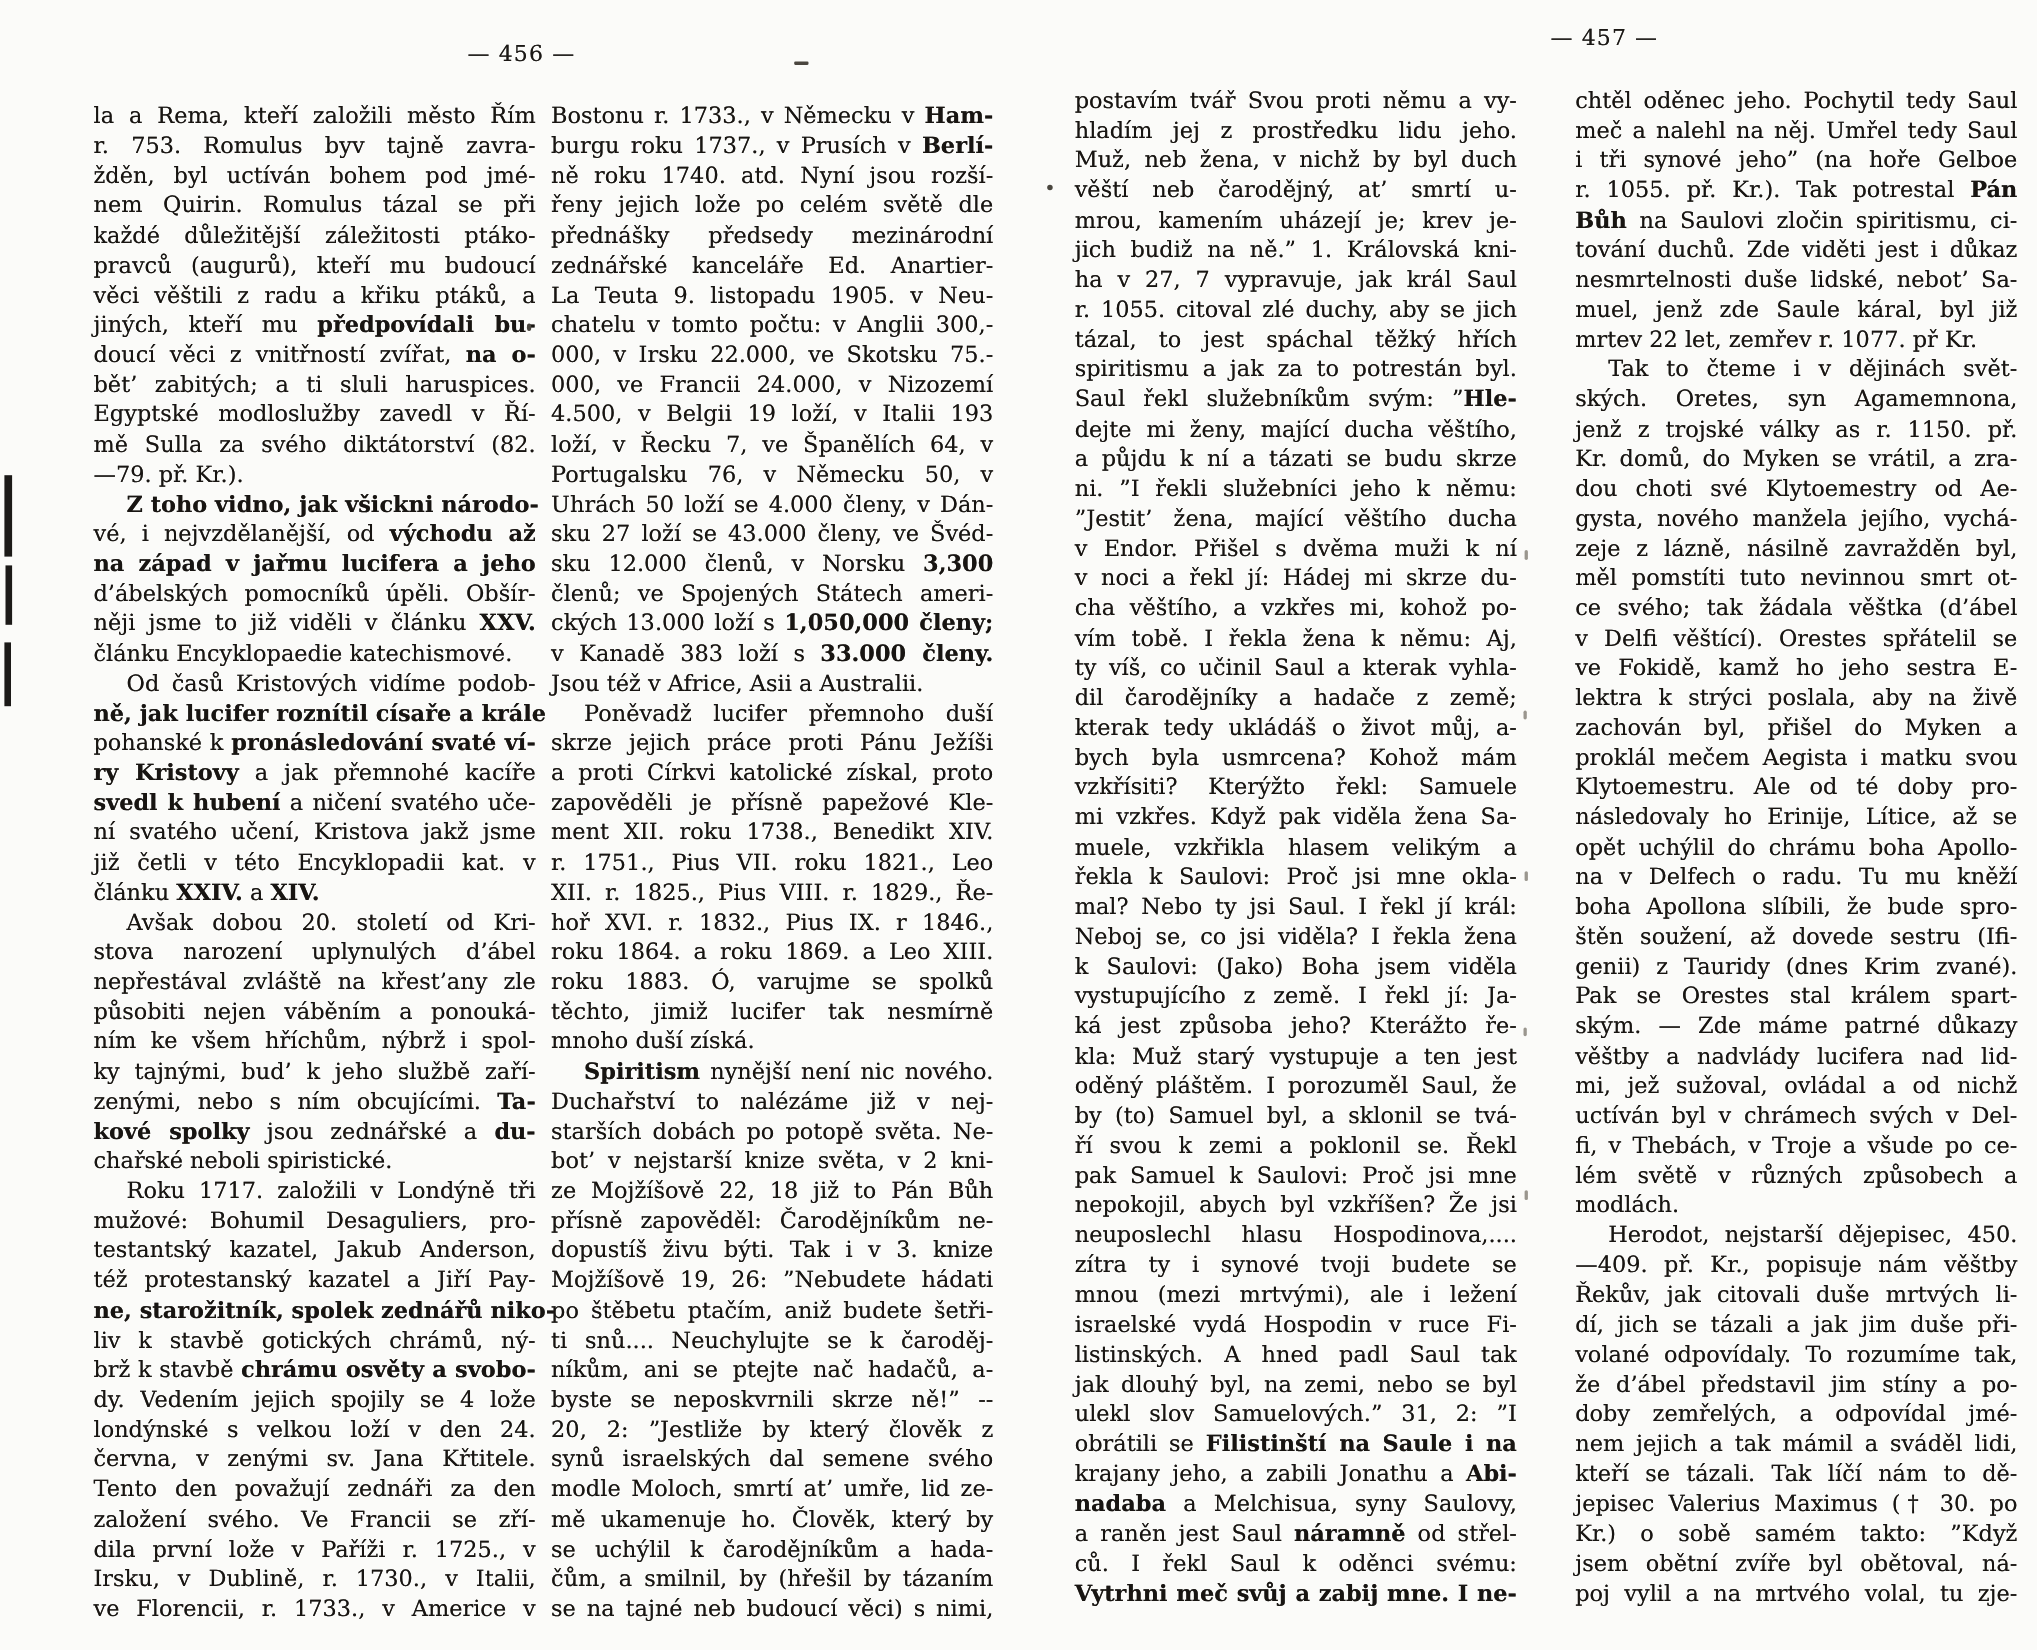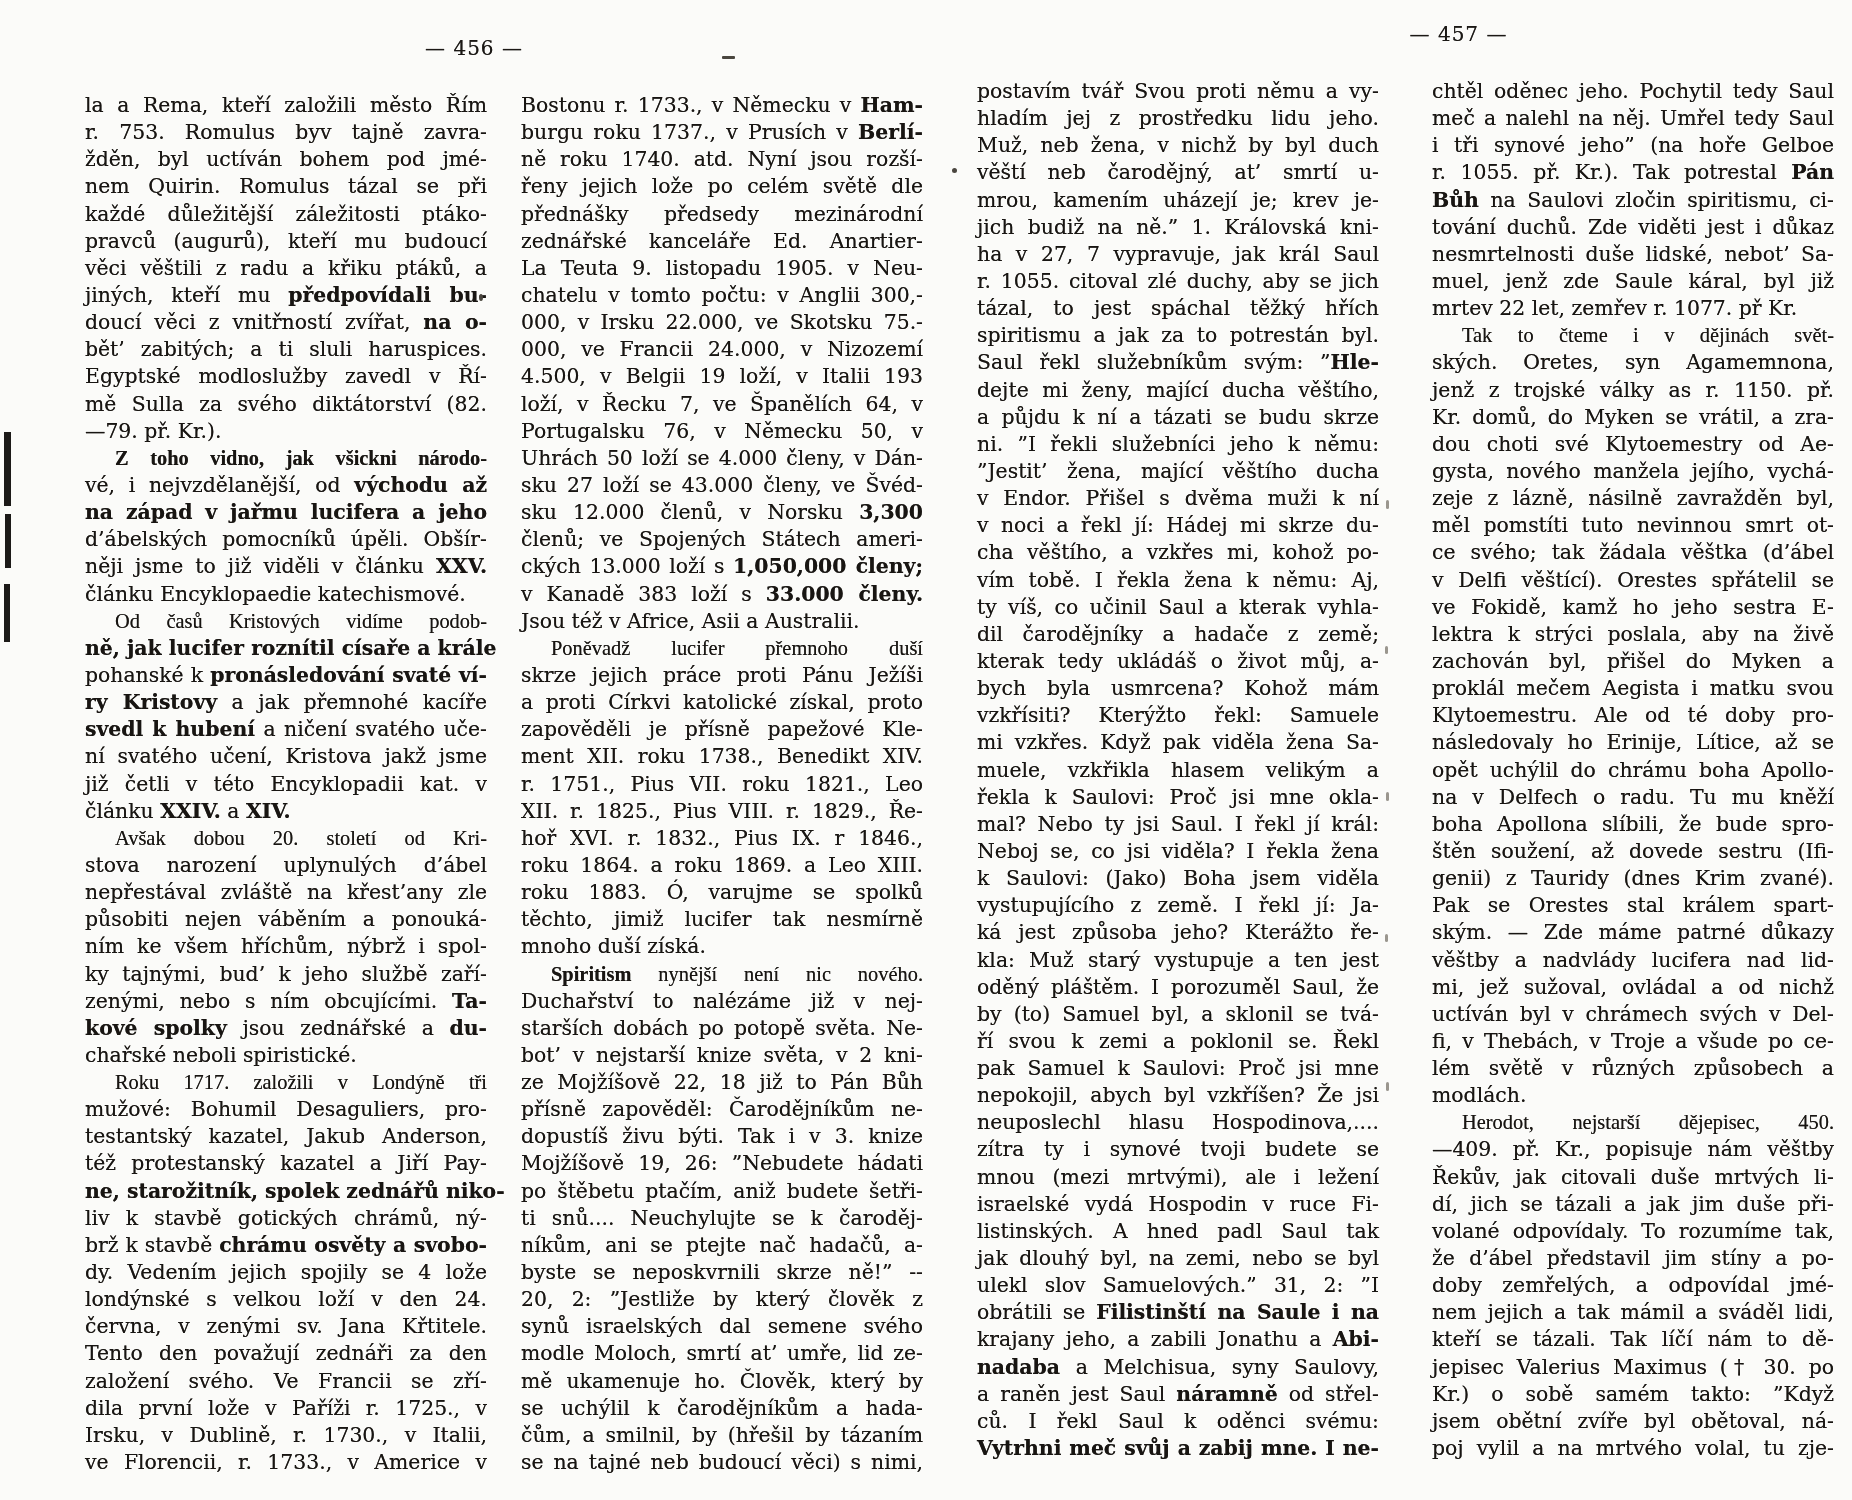--- a/index.html
+++ b/index.html
@@ -27,21 +27,21 @@
     text-shadow:0 0 0.45px rgba(10,8,5,.65);
   }
   .ln{
     height:27.15px;
     line-height:27.15px;
     white-space:nowrap;
     text-align:justify;
     text-align-last:justify;
   }
   .ln.nj{text-align-last:left;}
-  .ln.in{text-indent:30px;font-family:Liberation Serif, serif;}
+  .ln.in{text-indent:30px;}
   .ln b{font-weight:bold;}
   .artifact{position:absolute;background:#1c1a18;}
   .speck{position:absolute;background:#4a463f;border-radius:50%;}
   .gutter-mark{position:absolute;background:#9a968e;border-radius:2px;}
 </style>
 </head>
 <body>
 
 <div class="page-header" style="left:45px;top:36px;width:858px;">— 456 —</div>
 
@@ -92,21 +92,21 @@
     <div class="ln">dy.  Vedením jejich spojily se 4 lože</div>
     <div class="ln">londýnské s velkou loží v den 24.</div>
     <div class="ln">června, v zenými sv. Jana Křtitele.</div>
     <div class="ln">Tento den považují zednáři za den</div>
     <div class="ln">založení svého.  Ve Francii se zří-</div>
     <div class="ln">dila první lože v Paříži r. 1725., v</div>
     <div class="ln">Irsku, v Dublině, r. 1730., v Italii,</div>
     <div class="ln">ve Florencii, r. 1733., v Americe v</div>
   </div>
 
-<div class="col" style="left:521px;top:92px;">
+<div class="col" style="left:501px;top:92px;">
     <div class="ln">Bostonu r. 1733., v Německu v <b>Ham-</b></div>
     <div class="ln">burgu roku 1737., v Prusích v <b>Berlí-</b></div>
     <div class="ln">ně roku 1740. atd.  Nyní jsou rozší-</div>
     <div class="ln">řeny jejich lože po celém světě dle</div>
     <div class="ln">přednášky předsedy mezinárodní</div>
     <div class="ln">zednářské kanceláře Ed. Anartier-</div>
     <div class="ln">La Teuta 9. listopadu 1905. v Neu-</div>
     <div class="ln">chatelu v tomto počtu: v Anglii 300,-</div>
     <div class="ln">000, v Irsku 22.000, ve Skotsku 75.-</div>
     <div class="ln">000, ve Francii 24.000, v Nizozemí</div>

